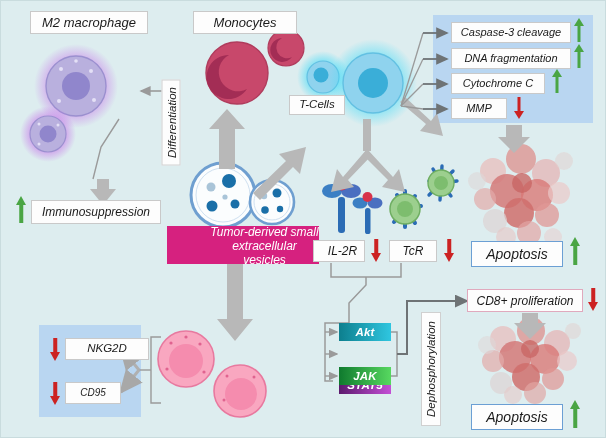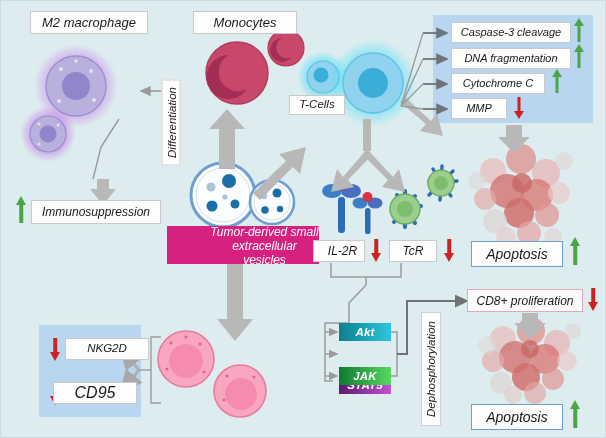--- a/index.html
+++ b/index.html
@@ -355,21 +355,21 @@
     <div class="head" style="top:14px;border-left:5.5px solid transparent;
          border-right:5.5px solid transparent;border-top:9px solid #cc2222;"></div>
   </div>
   <div class="lbl plain" style="left:64px;top:337px;width:84px;height:22px;font-size:11.5px;">NKG2D</div>
 
   <div class="ind" style="left:54px;top:381px;">
     <div class="shaft" style="top:0px;width:3.5px;height:16px;background:#cc2222;"></div>
     <div class="head" style="top:14px;border-left:5.5px solid transparent;
          border-right:5.5px solid transparent;border-top:9px solid #cc2222;"></div>
   </div>
-  <div class="lbl plain" style="left:52px;top:381px;width:84px;height:22px;font-size:16px;">CD95</div>
+  <div class="lbl plain" style="left:64px;top:381px;width:56px;height:22px;font-size:10px;">CD95</div>
 
   <div class="chip akt" style="left:338px;top:322px;width:52px;height:18px;font-size:11.5px;">Akt</div>
   <div class="chip stat5" style="left:338px;top:344px;width:52px;height:18px;font-size:11.5px;">STAT5</div>
   <div class="chip jak" style="left:338px;top:366px;width:52px;height:18px;font-size:11.5px;">JAK</div>
 
   <div class="lbl blue" style="left:470px;top:240px;width:92px;height:26px;font-size:14px;">Apoptosis</div>
   <div class="ind" style="left:574px;top:239px;">
     <div class="shaft" style="top:5px;width:3.5px;height:20px;background:#4aa544;"></div>
     <div class="head" style="top:-3px;border-left:5.5px solid transparent;
          border-right:5.5px solid transparent;border-bottom:9px solid #4aa544;"></div>

